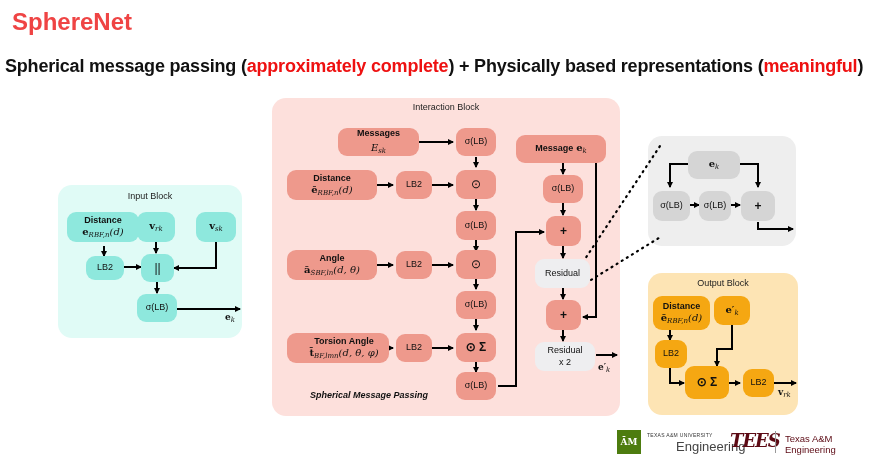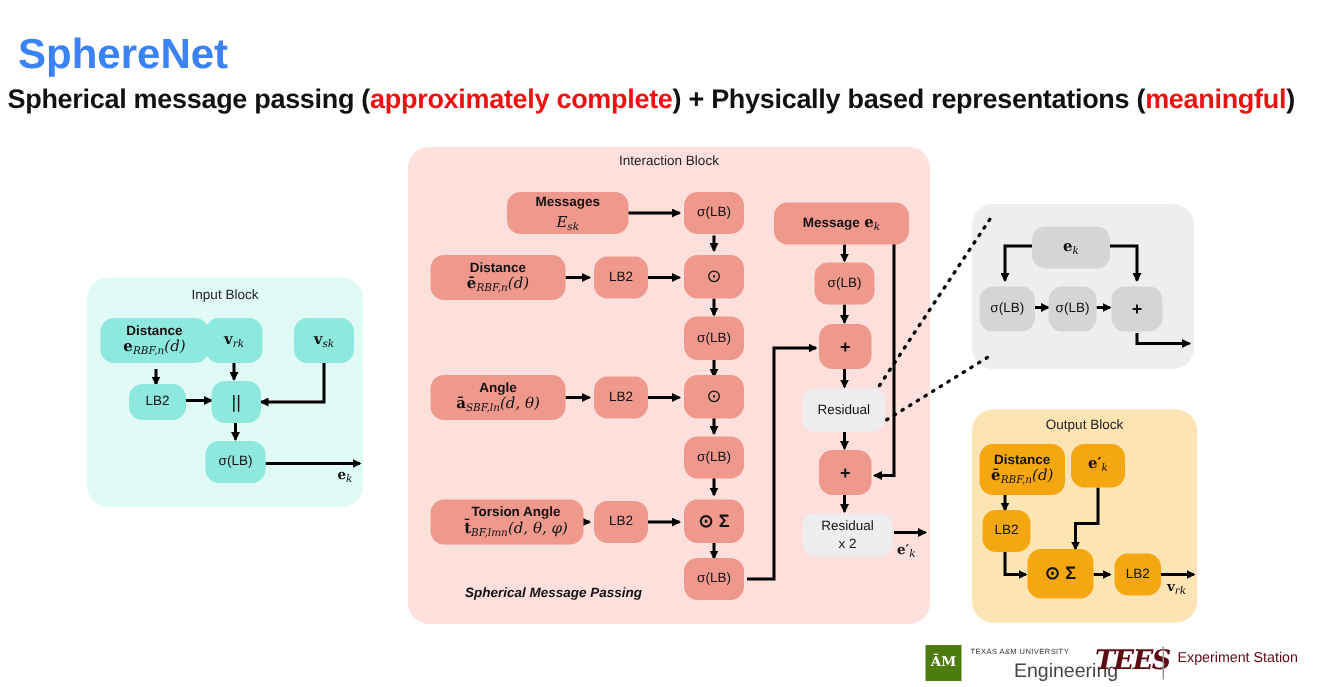--- a/index.html
+++ b/index.html
@@ -1,17 +1,17 @@
 <!DOCTYPE html>
 <html><head>
 <meta charset="utf-8">
 <style>
   html, body { margin: 0; padding: 0; background: #ffffff; }
   body { width: 885px; height: 458px; position: relative; overflow: hidden; font-family: "Liberation Sans", sans-serif; }
-  .title { position: absolute; left: 12px; top: 8px; font-size: 28px; font-weight: bold; color: #3b82f6; margin-top: 12px; }
+  .title { position: absolute; left: 12px; top: 8px; font-size: 24px; font-weight: bold; color: #ef4444; }
   .subtitle { position: absolute; left: 5px; top: 56px; font-size: 18px; font-weight: bold; color: #111; white-space: nowrap; letter-spacing: -0.2px; }
   .subtitle .red { color: #ee1111; }
   .panel { position: absolute; border-radius: 14px; }
   .panel-title { position: absolute; font-size: 9px; color: #222; text-align: center; width: 100%; }
   .node { position: absolute; border-radius: 9px; display: flex; flex-direction: column; align-items: center; justify-content: center; font-size: 9px; color: #111; text-align: center; line-height: 1.25; }
   .node b { font-weight: bold; }
   .math { font-family: "DejaVu Serif", serif; font-style: italic; font-size: 10px; }
   .math .bv { font-style: normal; font-weight: bold; }
   .sub { font-size: 7px; vertical-align: -2px; font-style: italic; }
   .cyan { background: #8ee8dd; }
@@ -224,14 +224,15 @@
     <span>LB2</span>
   </div>
 <div class="label math" style="left:778px;top:387px;"><span class="bv">v</span><span class="sub">rk</span></div>
 
 <div class="logo1">ĀM</div>
 <div class="logo1-small">TEXAS A&amp;M UNIVERSITY</div>
 <div class="logo1-big">Engineering</div>
 <div class="logo2">TEES</div>
 <div class="logo2-div"></div>
 <div class="logo2-text">
+  <div>Texas A&amp;M Engineering</div>
   <div>Experiment Station</div>
 </div>
 
 </body></html>

